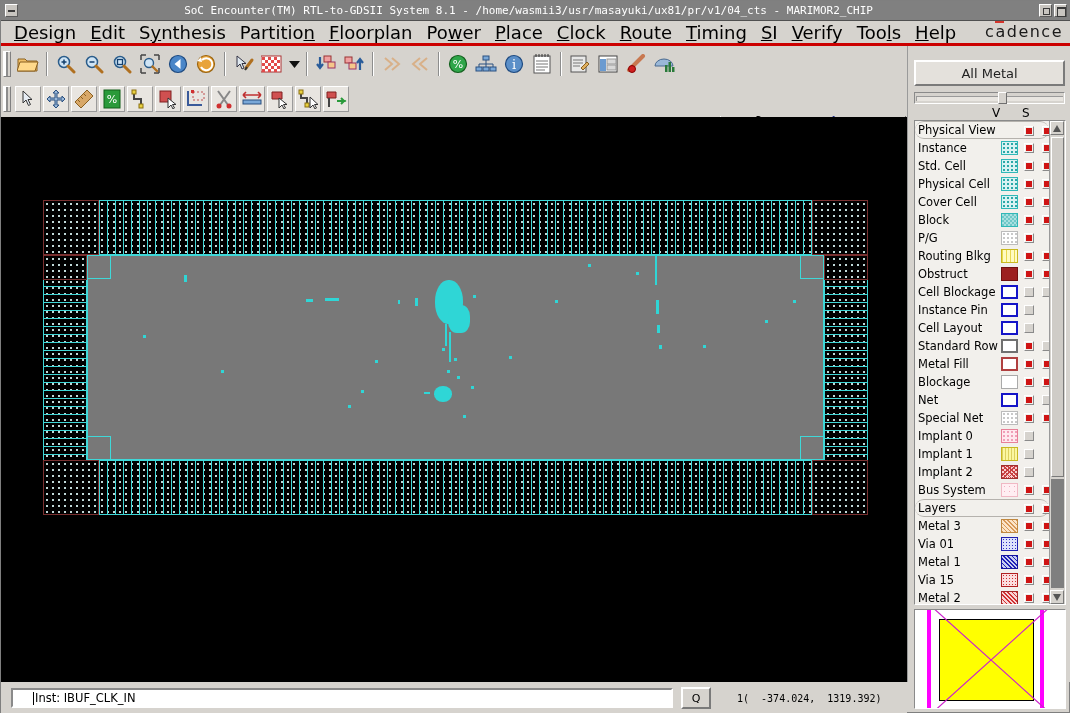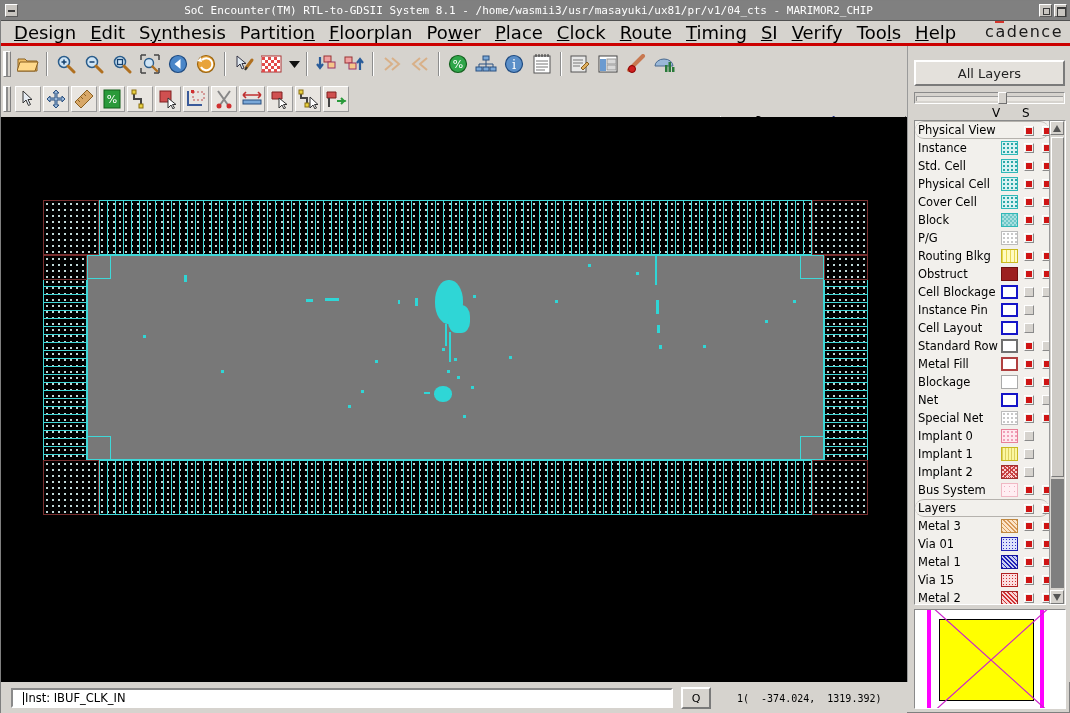--- a/index.html
+++ b/index.html
@@ -303,21 +303,21 @@
   
   .botbar {
     position: absolute; left: 0; top: 681px; width: 906px; height: 32px;
     background: #d6d3ce;
     display: flex; align-items: center;
   }
   .cmdinput {
     margin-left: 10px; width: 662px; height: 20px;
     background: #ffffff;
     border: 2px solid; border-color:#8a8a8a #ffffff #ffffff #8a8a8a;
-    display: flex; align-items: center; padding-left: 10px;
+    display: flex; align-items: center; padding-left: 20px;
     font-size: 11.5px; color: #000;
     font-family: "DejaVu Sans", "Liberation Sans", sans-serif;
   }
   .cmdinput .caret {
     width: 1px; height: 13px; background: #000; margin-right: 1px;
   }
   .qbtn {
     margin-left: 8px; width: 30px; height: 22px;
     background: #d6d3ce;
     border: 2px solid; border-color:#ffffff #7a7a7a #7a7a7a #ffffff;
@@ -735,21 +735,21 @@
       <div class="spk" style="left:722px; top:120px; width:3px; height:3px;"></div>
       <div class="spk" style="left:545px; top:64px; width:3px; height:3px;"></div>
       <div class="spk" style="left:305px; top:205px; width:3px; height:3px;"></div>
       <div class="spk" style="left:420px; top:215px; width:3px; height:3px;"></div>
       <div class="spk" style="left:178px; top:170px; width:3px; height:3px;"></div>
       <div class="spk" style="left:660px; top:145px; width:3px; height:3px;"></div>
     </div>
   </div>
 
   <div class="rpanel">
-    <div class="allcolors">All Layers</div>
+    <div class="allcolors">All Metal</div>
 
     <div class="slider">
       <div class="track"></div>
       <div class="thumb"></div>
     </div>
 
     <div class="vs-head">
       <span class="v">V</span>
       <span class="s">S</span>
     </div>

